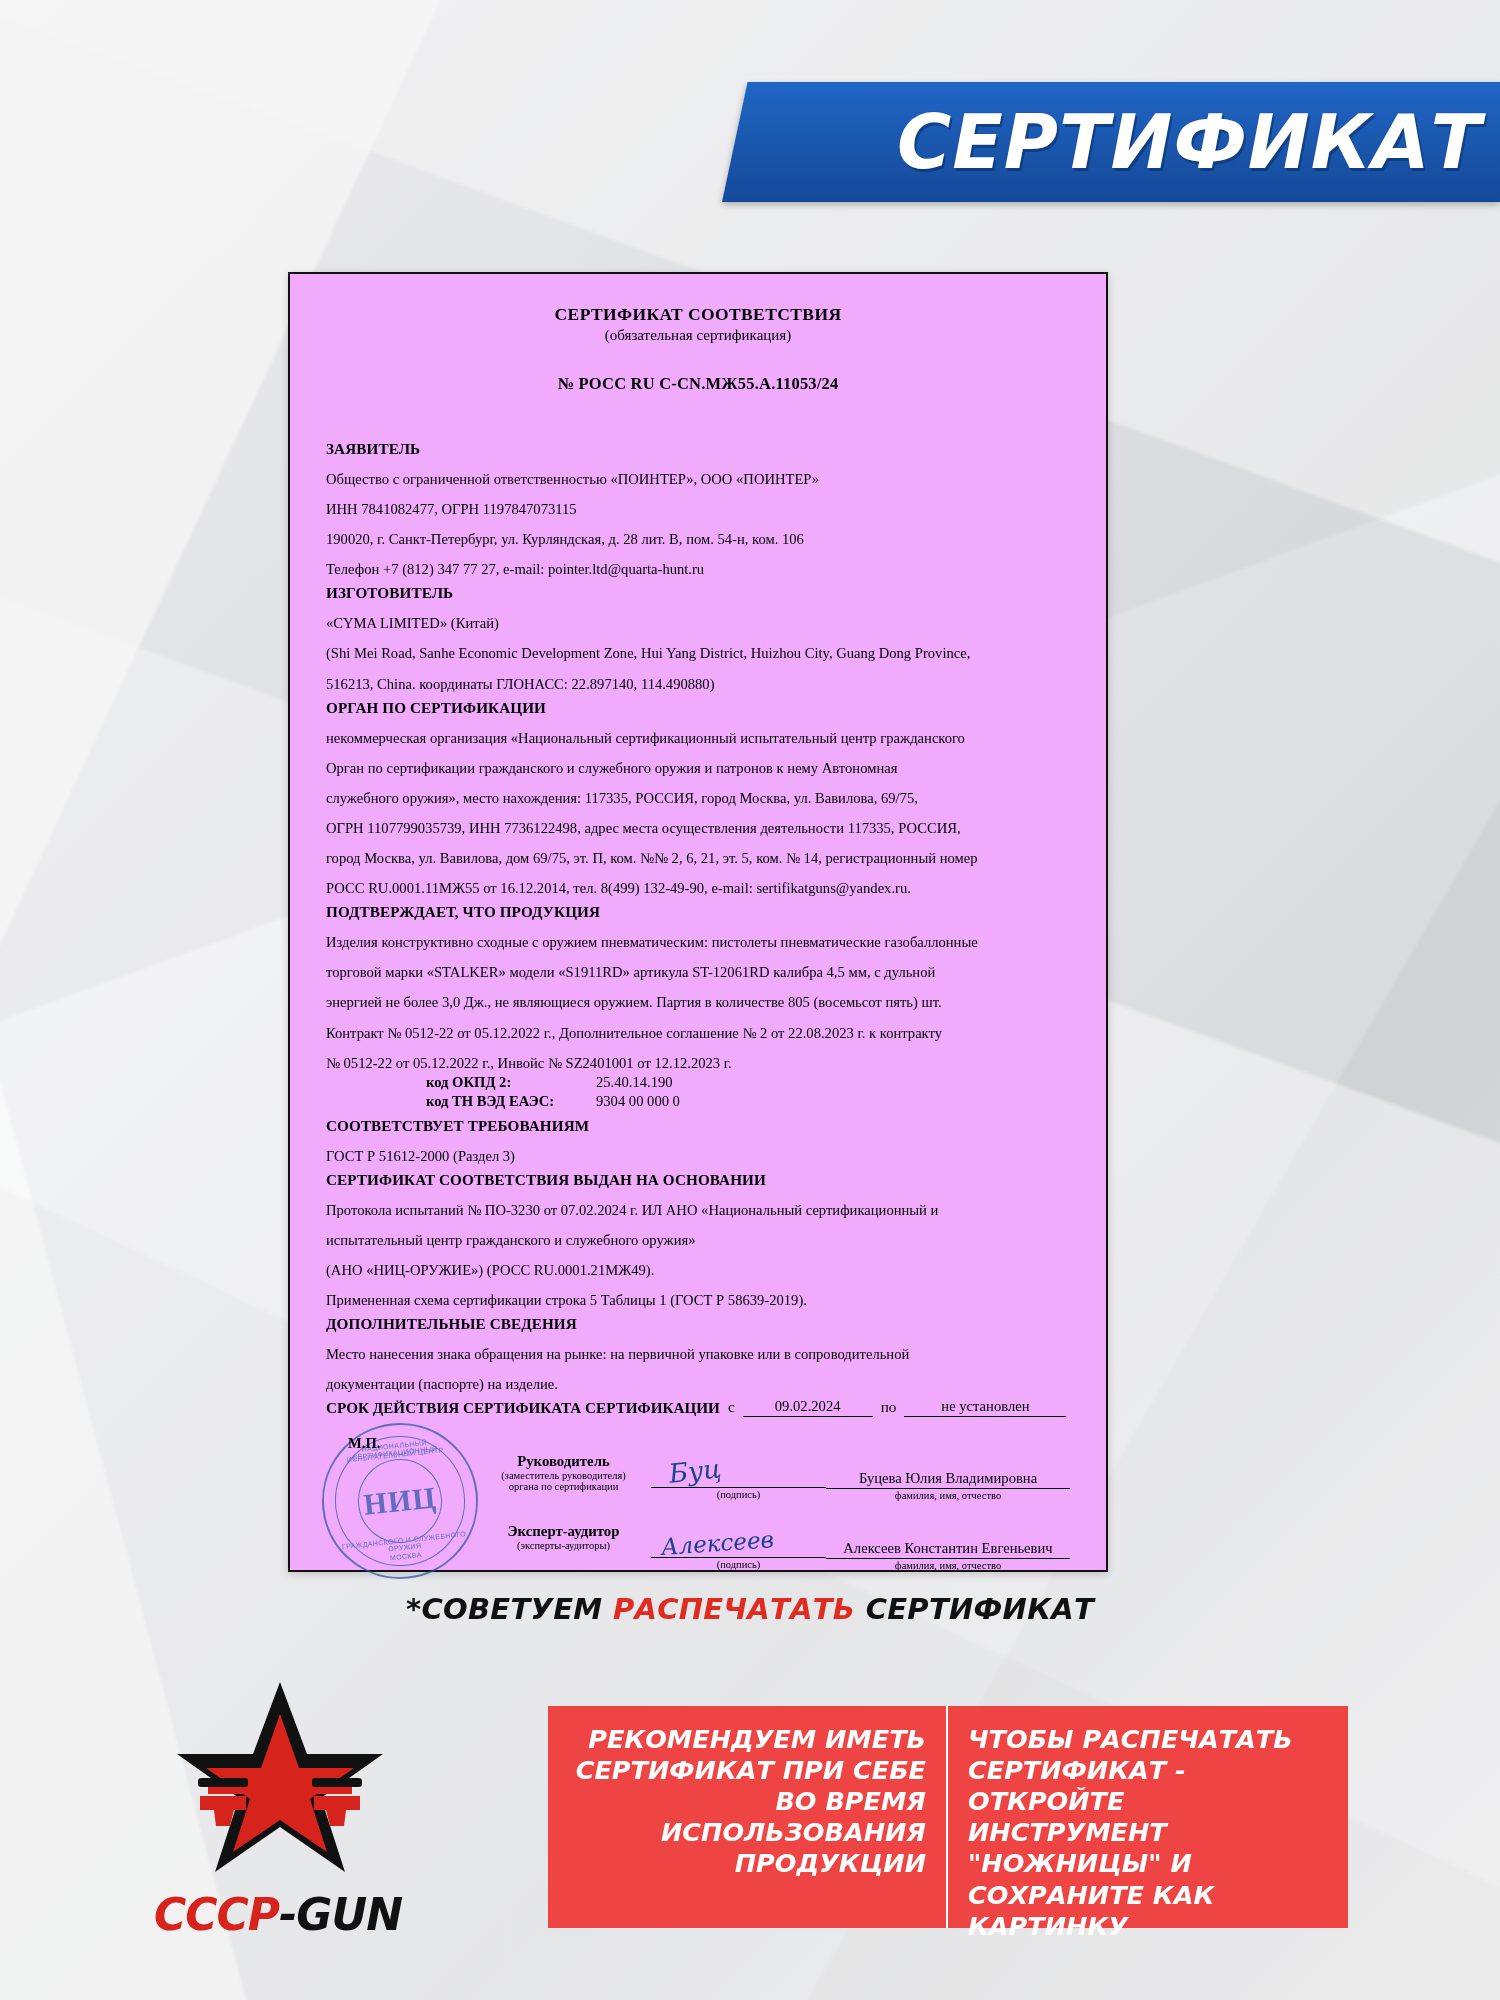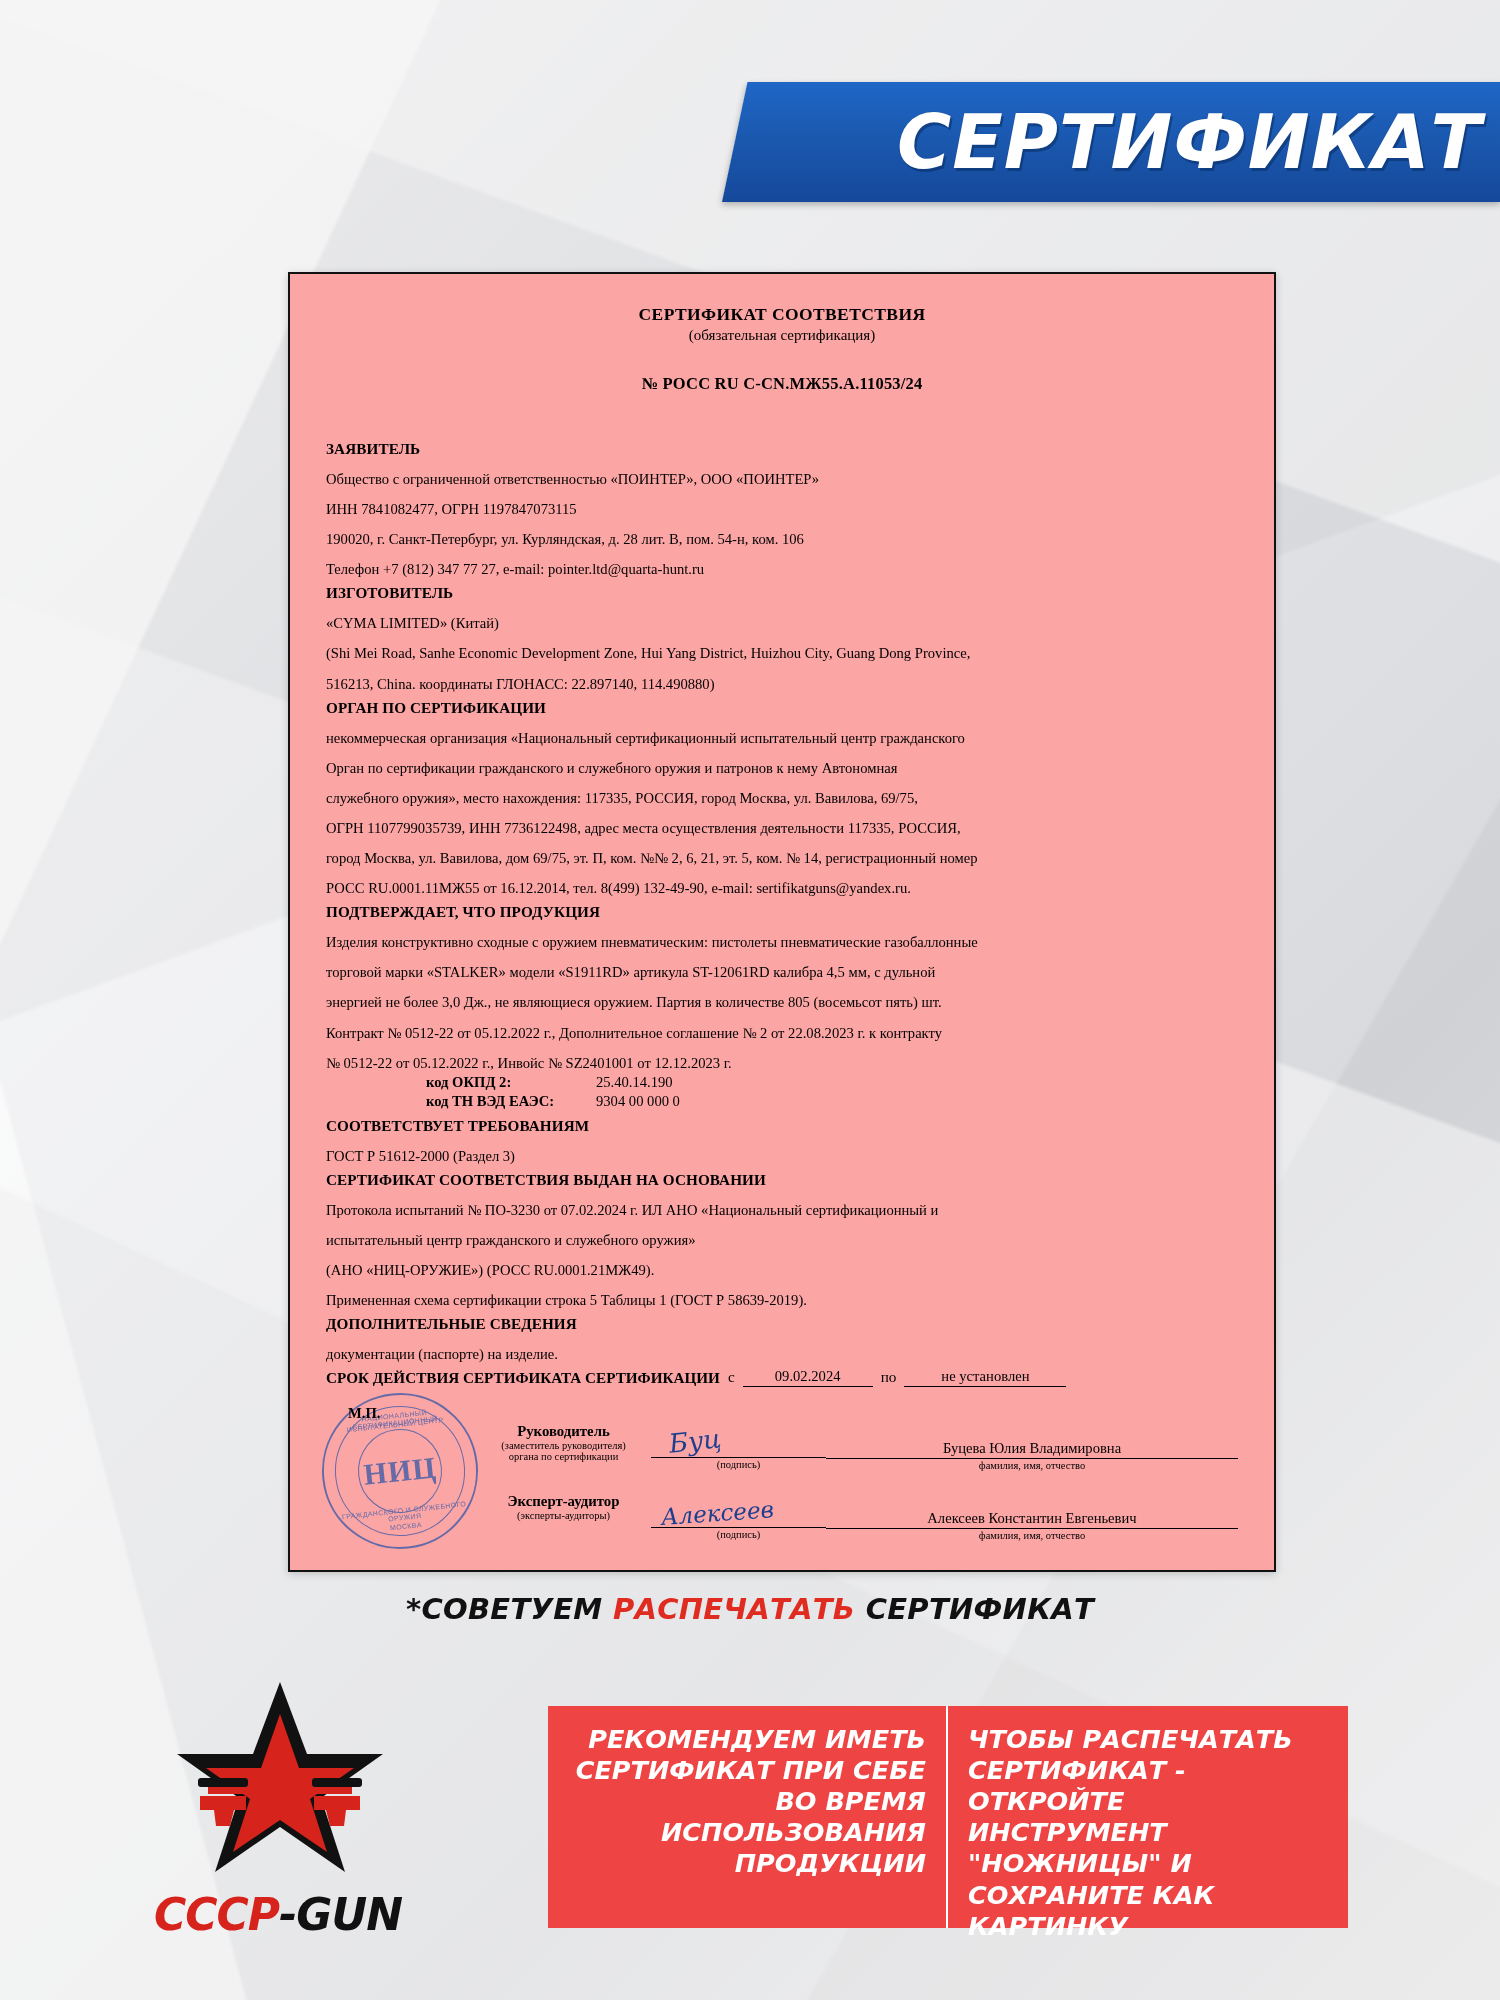--- a/index.html
+++ b/index.html
@@ -77,23 +77,23 @@
       0 0 1px #0d3a7d,
       2px 3px 0 rgba(10,45,100,0.55);
     white-space: nowrap;
   }
 
   
   #sheet {
     position: absolute;
     left: 288px;
     top: 272px;
-    width: 988px;
+    width: 820px;
     height: 1300px;
-    background: #fca5a5;
+    background: #f0abfc;
     border: 2px solid #111;
     box-sizing: border-box;
     box-shadow: 0 2px 8px rgba(0,0,0,0.18);
   }
   #sheet-pad {
     position: absolute;
     left: 36px;
     top: 30px;
     right: 36px;
     font-family: "Liberation Serif", serif;
@@ -456,20 +456,21 @@
     <div class="sec">
       <div class="sec-head">СЕРТИФИКАТ СООТВЕТСТВИЯ ВЫДАН НА ОСНОВАНИИ</div>
       <div class="body-line">Протокола испытаний № ПО-3230 от 07.02.2024 г. ИЛ АНО «Национальный сертификационный и</div>
       <div class="body-line">испытательный центр гражданского и служебного оружия»</div>
       <div class="body-line">(АНО «НИЦ-ОРУЖИЕ») (РОСС RU.0001.21МЖ49).</div>
       <div class="body-line">Примененная схема сертификации строка 5 Таблицы 1 (ГОСТ Р 58639-2019).</div>
     </div>
 
     <div class="sec">
       <div class="sec-head">ДОПОЛНИТЕЛЬНЫЕ СВЕДЕНИЯ</div>
+      <div class="body-line">Место нанесения знака обращения на рынке: на первичной упаковке или в сопроводительной</div>
       <div class="body-line">документации (паспорте) на изделие.</div>
     </div>
 
     <div class="validity">
       <b>СРОК ДЕЙСТВИЯ СЕРТИФИКАТА СЕРТИФИКАЦИИ</b>
       <span class="val-gap">с</span>
       <span class="val-field w-date">09.02.2024</span>
       <span class="val-gap">по</span>
       <span class="val-field w-open">не установлен</span>
     </div>

